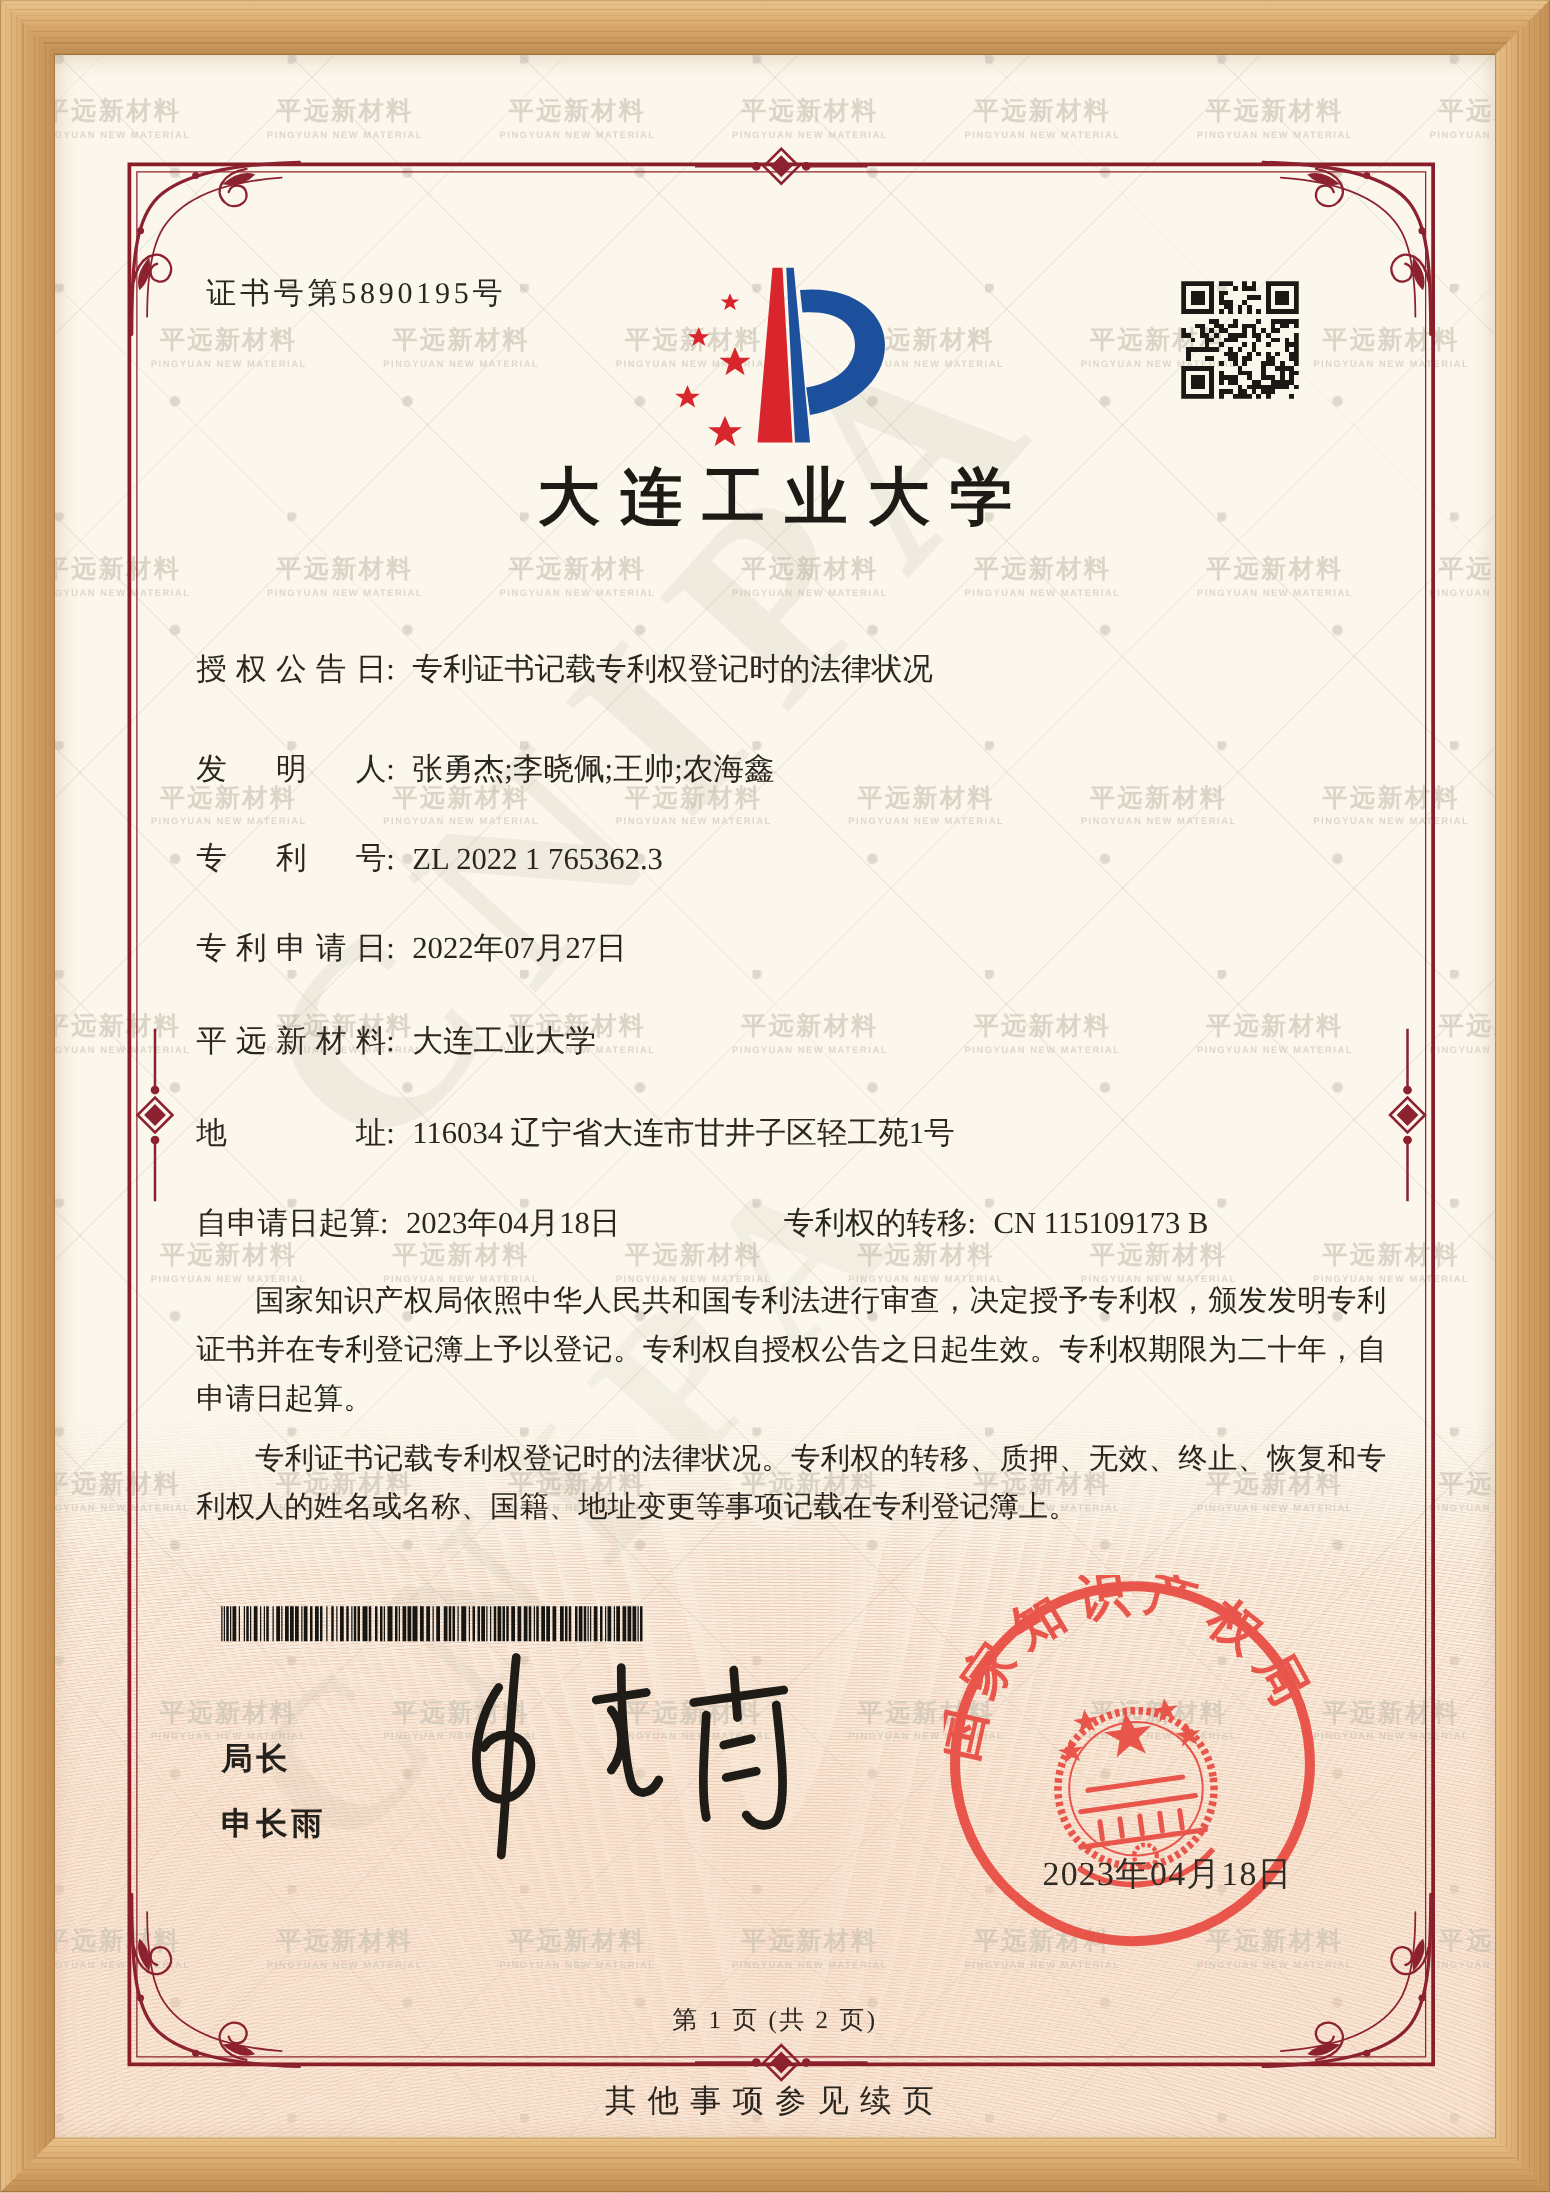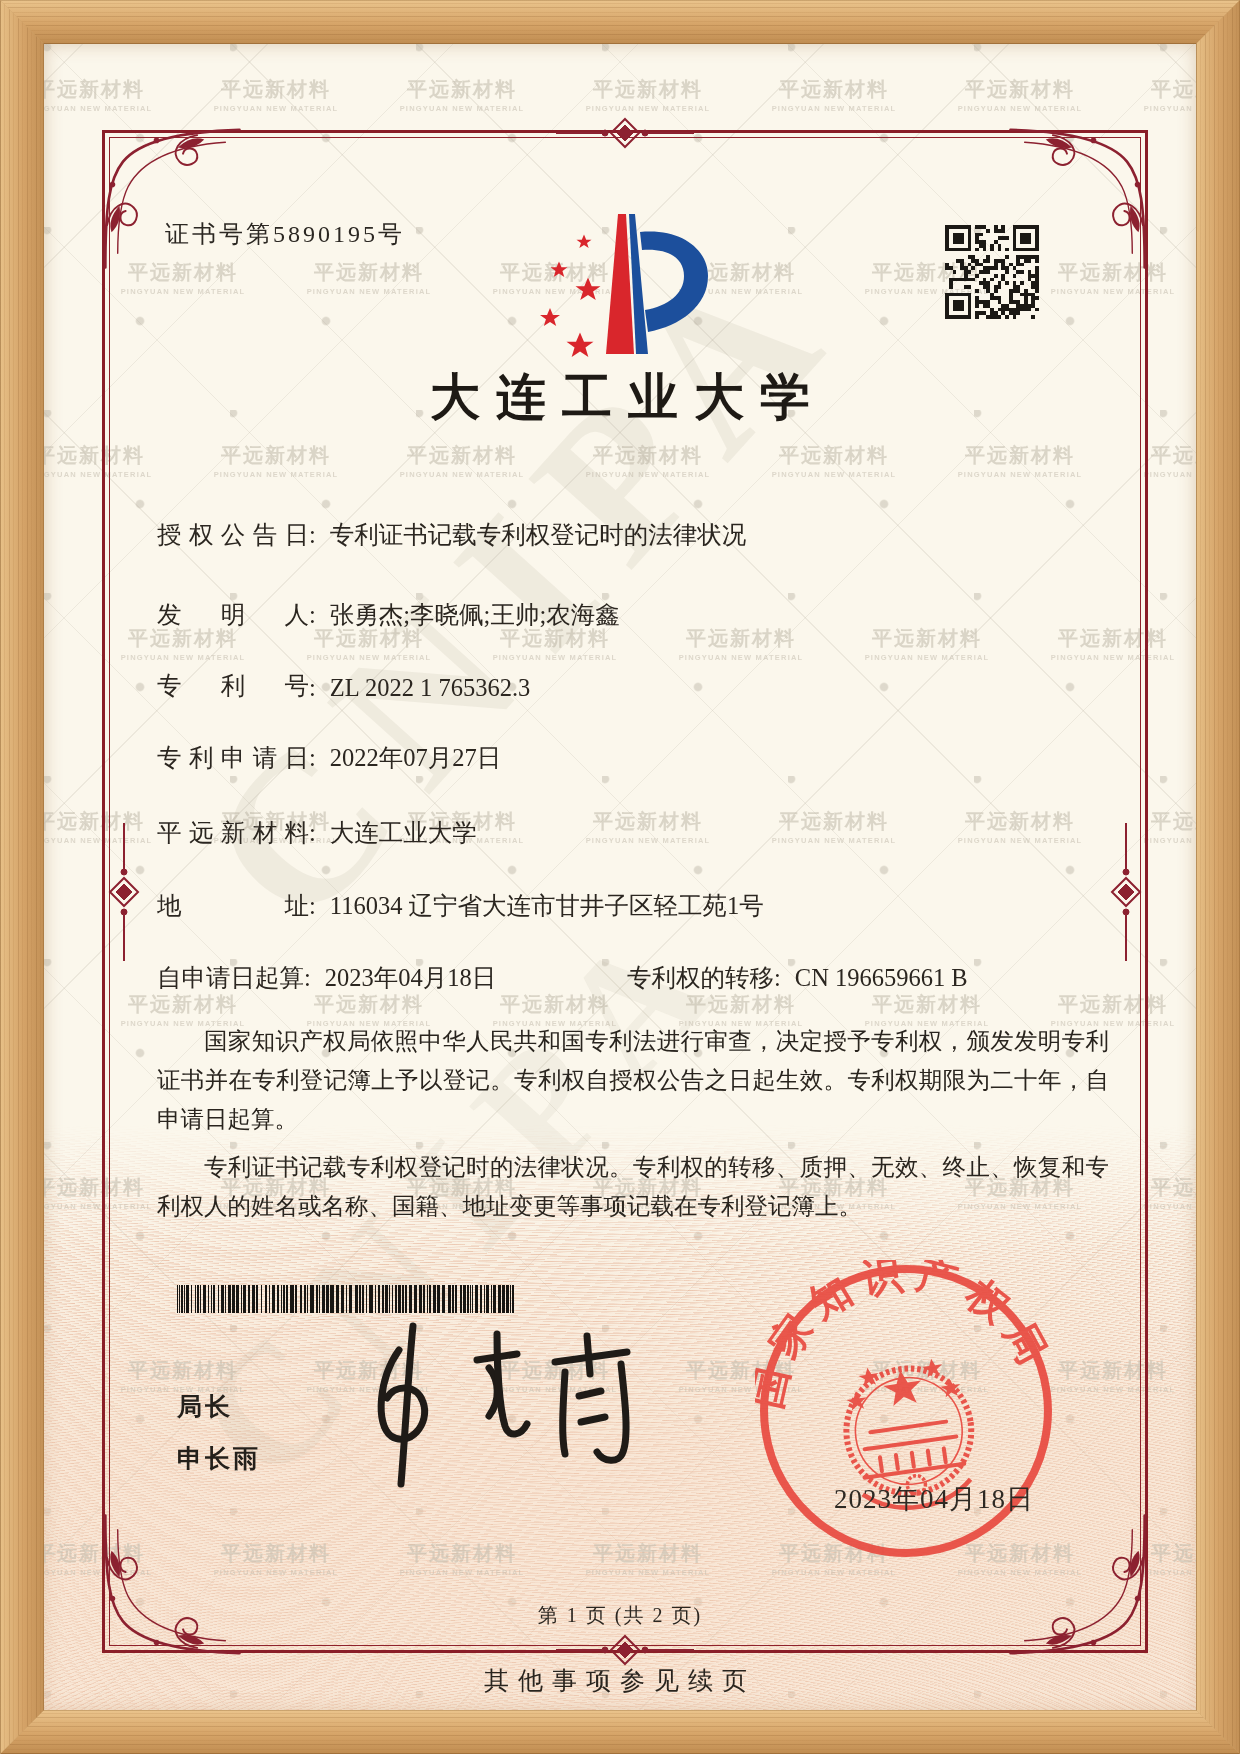--- a/index.html
+++ b/index.html
@@ -665,21 +665,21 @@
     <div class="abs row" style="top:772px">
       <span class="flabel">平远新材料</span><span class="fcolon">:</span><span class="fvalue">大连工业大学</span>
     </div>
     <div class="abs row" style="top:845px">
       <span class="flabel">地址</span><span class="fcolon">:</span><span class="fvalue">116034 辽宁省大连市甘井子区轻工苑1号</span>
     </div>
 
     <div class="abs row" style="top:917px">
       <span>自申请日起算</span><span class="fcolon">:</span><span>2023年04月18日</span>
       <span class="grant2">
-        <span>专利权的转移</span><span class="fcolon">:</span><span>CN 196659661 B</span>
+        <span>专利权的转移</span><span class="fcolon">:</span><span>CN 115109173 B</span>
       </span>
     </div>
 
     <div class="abs paras">
       <p>国家知识产权局依照中华人民共和国专利法进行审查，决定授予专利权，颁发发明专利证书并在专利登记簿上予以登记。专利权自授权公告之日起生效。专利权期限为二十年，自申请日起算。</p>
       <p>专利证书记载专利权登记时的法律状况。专利权的转移、质押、无效、终止、恢复和专利权人的姓名或名称、国籍、地址变更等事项记载在专利登记簿上。</p>
     </div>
 
     <div class="abs barcode" id="barcode"><i style="width:1px"></i><b style="width:1px"></b><i style="width:1px"></i><b style="width:1px"></b><i style="width:2px"></i><b style="width:1px"></b><i style="width:1px"></i><b style="width:1px"></b><i style="width:3px"></i><b style="width:2px"></b><i style="width:1px"></i><b style="width:3px"></b><i style="width:1px"></i><b style="width:1px"></b><i style="width:2px"></i><b style="width:1px"></b><i style="width:1px"></i><b style="width:2px"></b><i style="width:3px"></i><b style="width:2px"></b><i style="width:1px"></i><b style="width:2px"></b><i style="width:1px"></i><b style="width:1px"></b><i style="width:2px"></i><b style="width:3px"></b><i style="width:1px"></i><b style="width:2px"></b><i style="width:3px"></i><b style="width:1px"></b><i style="width:1px"></i><b style="width:2px"></b><i style="width:3px"></i><b style="width:1px"></b><i style="width:3px"></i><b style="width:1px"></b><i style="width:3px"></i><b style="width:2px"></b><i style="width:1px"></i><b style="width:1px"></b><i style="width:3px"></i><b style="width:2px"></b><i style="width:2px"></i><b style="width:2px"></b><i style="width:3px"></i><b style="width:1px"></b><i style="width:2px"></i><b style="width:3px"></b><i style="width:1px"></i><b style="width:3px"></b><i style="width:2px"></i><b style="width:2px"></b><i style="width:1px"></i><b style="width:2px"></b><i style="width:3px"></i><b style="width:2px"></b><i style="width:2px"></i><b style="width:2px"></b><i style="width:1px"></i><b style="width:1px"></b><i style="width:2px"></i><b style="width:1px"></b><i style="width:2px"></i><b style="width:2px"></b><i style="width:4px"></i><b style="width:1px"></b><i style="width:2px"></i><b style="width:3px"></b><i style="width:2px"></i><b style="width:2px"></b><i style="width:2px"></i><b style="width:1px"></b><i style="width:1px"></i><b style="width:2px"></b><i style="width:4px"></i><b style="width:2px"></b><i style="width:2px"></i><b style="width:1px"></b><i style="width:1px"></i><b style="width:2px"></b><i style="width:3px"></i><b style="width:1px"></b><i style="width:3px"></i><b style="width:1px"></b><i style="width:4px"></i><b style="width:2px"></b><i style="width:3px"></i><b style="width:2px"></b><i style="width:3px"></i><b style="width:2px"></b><i style="width:1px"></i><b style="width:2px"></b><i style="width:3px"></i><b style="width:3px"></b><i style="width:3px"></i><b style="width:1px"></b><i style="width:2px"></i><b style="width:1px"></b><i style="width:2px"></i><b style="width:2px"></b><i style="width:1px"></i><b style="width:2px"></b><i style="width:4px"></i><b style="width:2px"></b><i style="width:1px"></i><b style="width:2px"></b><i style="width:2px"></i><b style="width:2px"></b><i style="width:2px"></i><b style="width:1px"></b><i style="width:3px"></i><b style="width:1px"></b><i style="width:1px"></i><b style="width:2px"></b><i style="width:1px"></i><b style="width:2px"></b><i style="width:2px"></i><b style="width:1px"></b><i style="width:3px"></i><b style="width:1px"></b><i style="width:2px"></i><b style="width:1px"></b><i style="width:2px"></i><b style="width:2px"></b><i style="width:3px"></i><b style="width:2px"></b><i style="width:3px"></i><b style="width:2px"></b><i style="width:3px"></i><b style="width:1px"></b><i style="width:2px"></i><b style="width:2px"></b><i style="width:1px"></i><b style="width:1px"></b><i style="width:2px"></i><b style="width:2px"></b><i style="width:3px"></i><b style="width:1px"></b><i style="width:3px"></i><b style="width:2px"></b><i style="width:3px"></i><b style="width:3px"></b><i style="width:3px"></i><b style="width:1px"></b><i style="width:2px"></i><b style="width:1px"></b><i style="width:2px"></i><b style="width:3px"></b><i style="width:2px"></i><b style="width:1px"></b><i style="width:3px"></i><b style="width:1px"></b><i style="width:2px"></i><b style="width:1px"></b><i style="width:1px"></i><b style="width:1px"></b><i style="width:1px"></i><b style="width:2px"></b><i style="width:3px"></i><b style="width:2px"></b><i style="width:2px"></i><b style="width:2px"></b><i style="width:1px"></i><b style="width:1px"></b><i style="width:3px"></i><b style="width:2px"></b><i style="width:1px"></i><b style="width:1px"></b><i style="width:3px"></i><b style="width:2px"></b><i style="width:3px"></i><b style="width:1px"></b><i style="width:3px"></i><b style="width:1px"></b><i style="width:3px"></i><b style="width:1px"></b><i style="width:1px"></i><b style="width:1px"></b><i style="width:2px"></i><b style="width:1px"></b></div>
 

